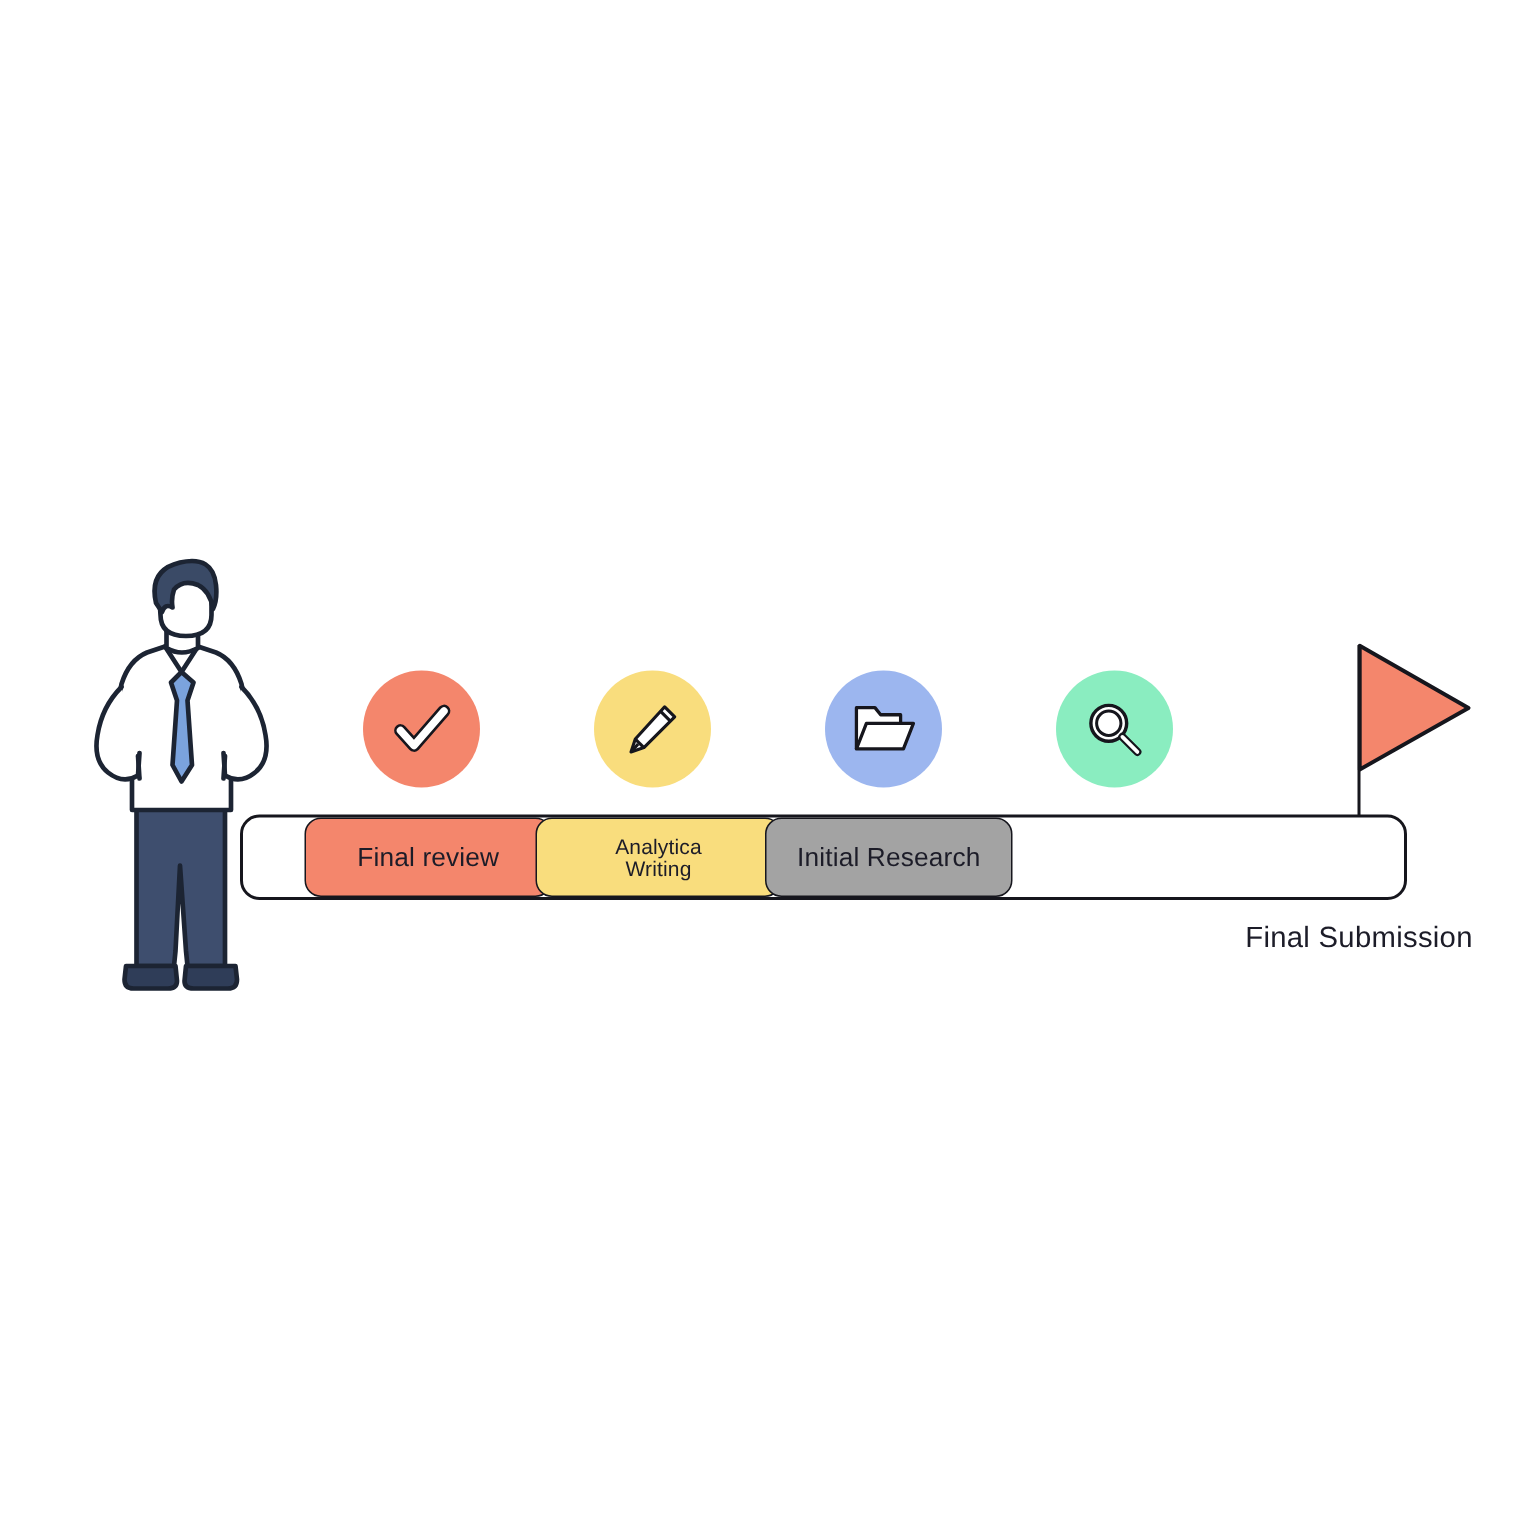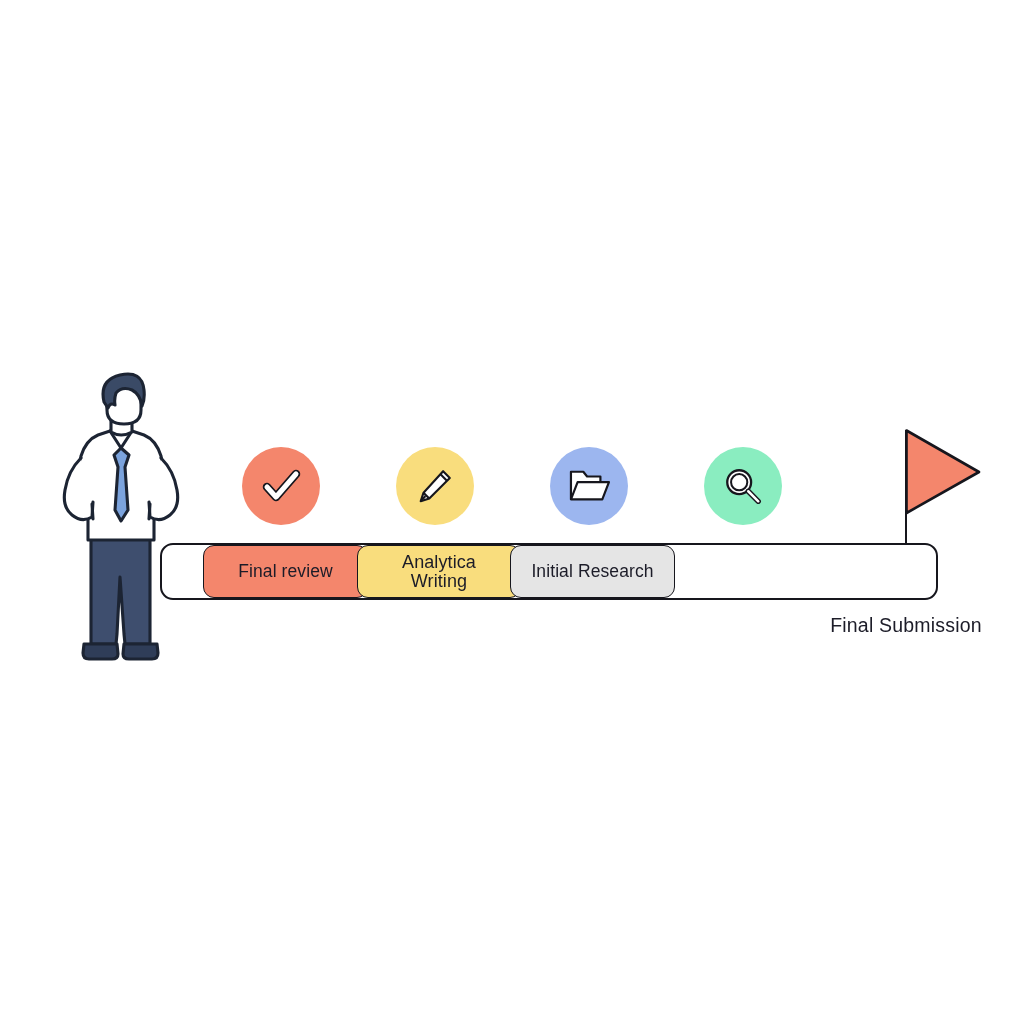--- a/index.html
+++ b/index.html
@@ -79,21 +79,21 @@
     text-align: center;
     white-space: pre-line;
   }
   .seg.spacer {
     border: none;
     background: transparent;
     margin-left: 0;
   }
   .seg.seg-1 { margin-left: 0; }
   .seg.tall {
-    font-size: 18px;
+    font-size: 14px;
     line-height: 1.02;
   }
 
   
   .flag-pole {
     position: absolute;
     left: 905px;
     top: 430px;
     width: 2.4px;
     height: 148px;
@@ -220,21 +220,21 @@
     <div class="seg seg-1" style="flex:0 0 165px; background:#f4866c;">
       <span>Final review</span>
     </div>
 
     <div class="seg tall" style="flex:0 0 164px; background:#f9dd7d;">
       <span>Analytica
 Writing</span>
     </div>
 
 
-    <div class="seg" style="flex:0 0 165px; background:#e5e5e5;">
+    <div class="seg" style="flex:0 0 165px; background:#a3a3a3;">
       <span>Initial Research</span>
     </div>
 
     <div class="seg spacer" style="flex:1 1 auto;"></div>
   </div>
 
   <div class="milestone-label">Final Submission</div>
 
 </div>
 

